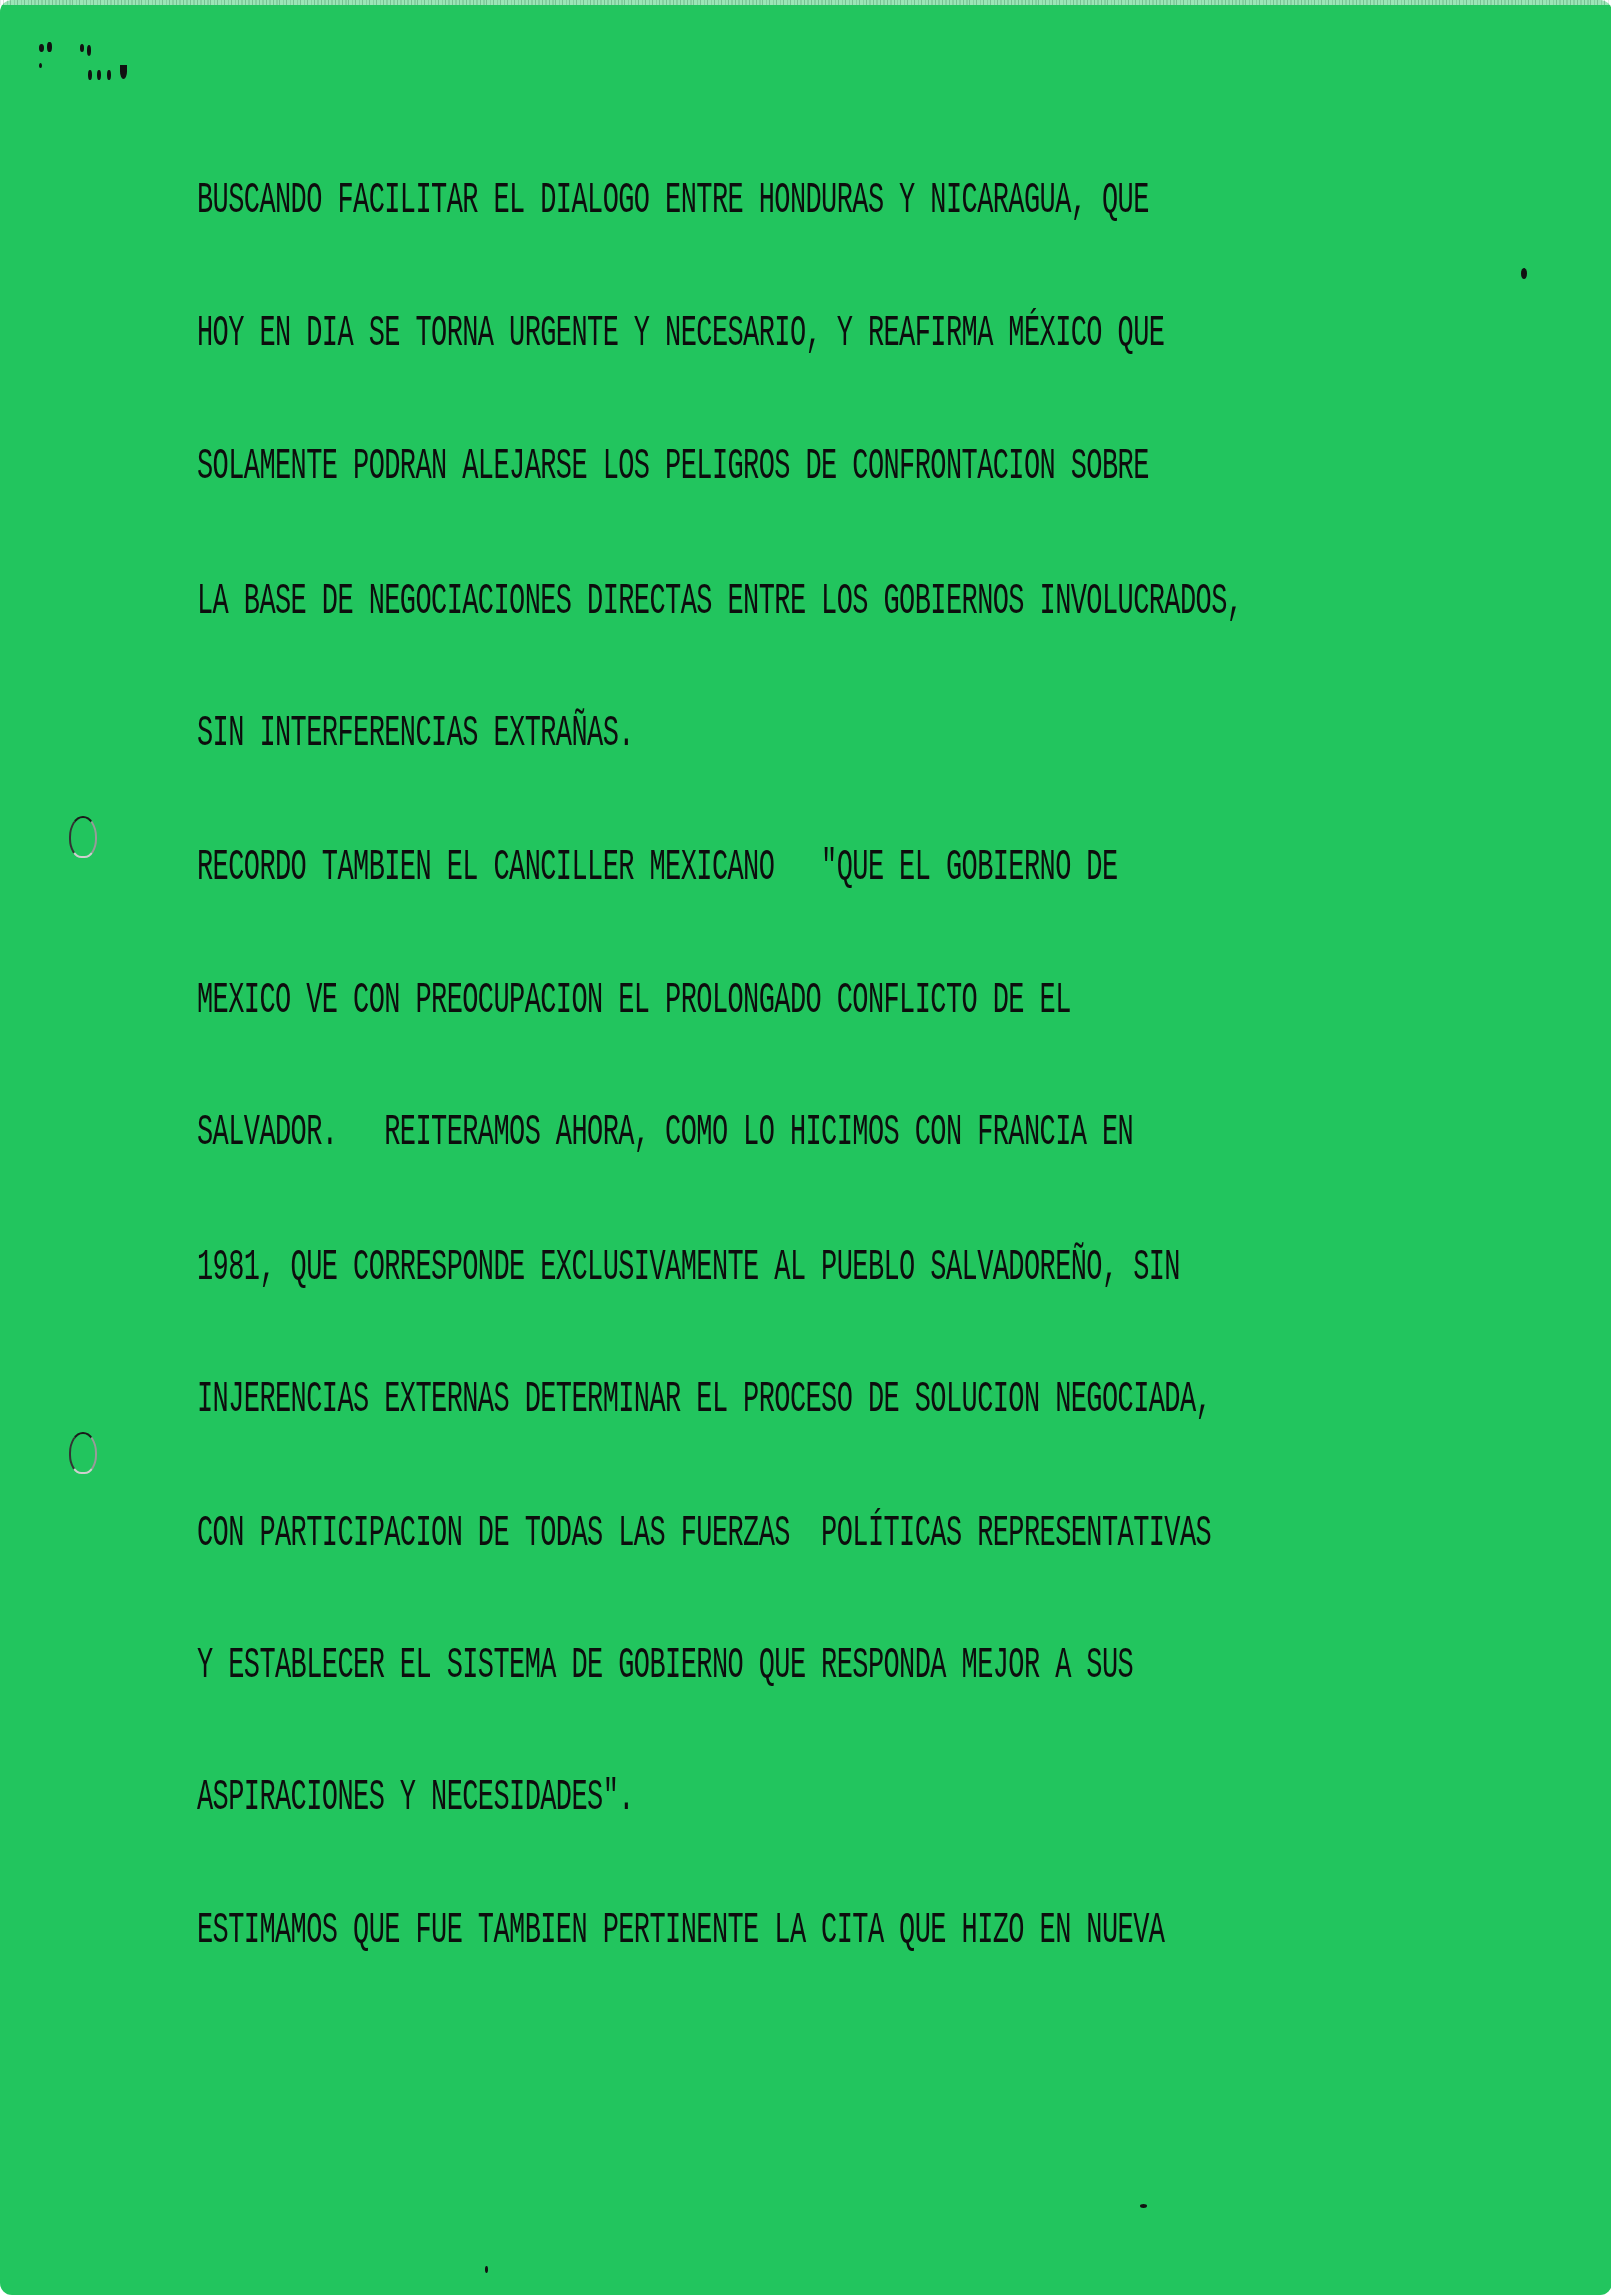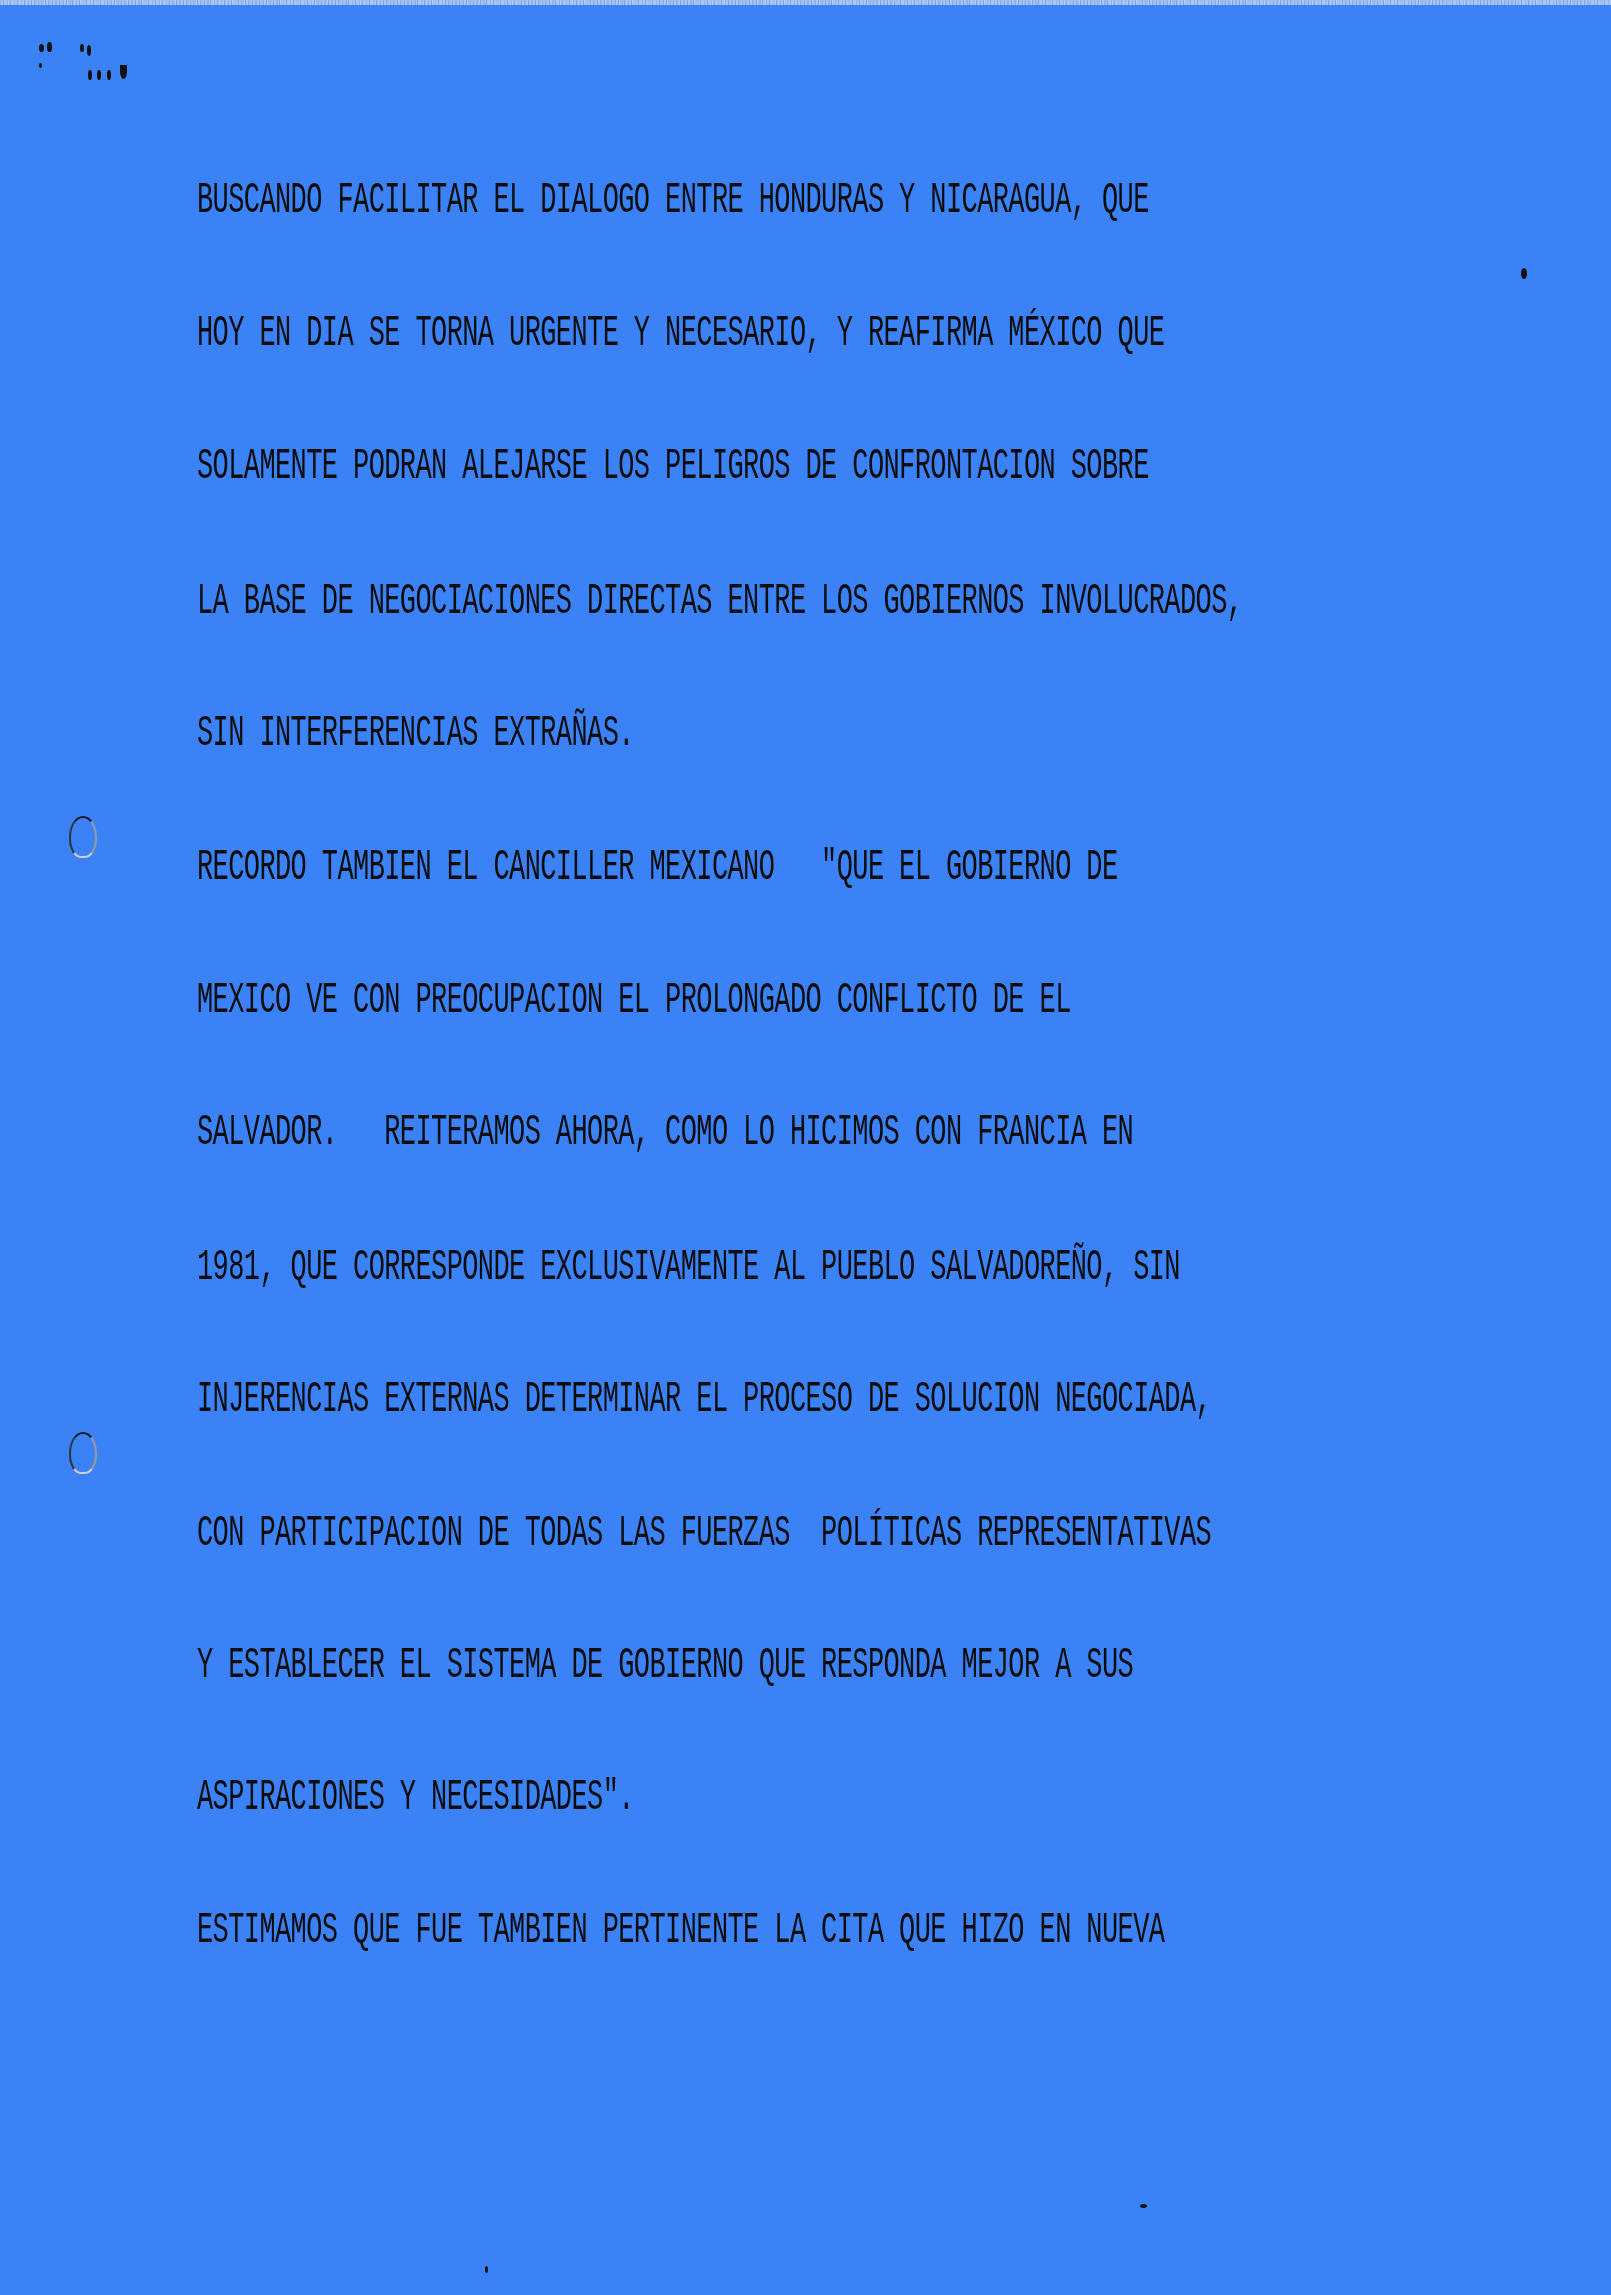--- a/index.html
+++ b/index.html
@@ -10,21 +10,22 @@
     body {
       width: 1612px;
       height: 2295px;
       position: relative;
       overflow: hidden;
       color: #0a0a0a;
     }
     .page {
       position: absolute;
       inset: 0;
-      background: #3b82f6;
+      background: #22c55e;
+      border-radius: 12px;
     }
     .scan-edge {
       position: absolute;
       left: 0; top: 0;
       width: 1612px; height: 4.9px;
       background: repeating-linear-gradient(90deg, #d8d8d8 0 1.5px, #ffffff 1.5px 3.4px, #bdbdbd 3.4px 4.4px, #ffffff 4.4px 6.9px);
       opacity: 0.55;
     }
     .line {
       position: absolute;

